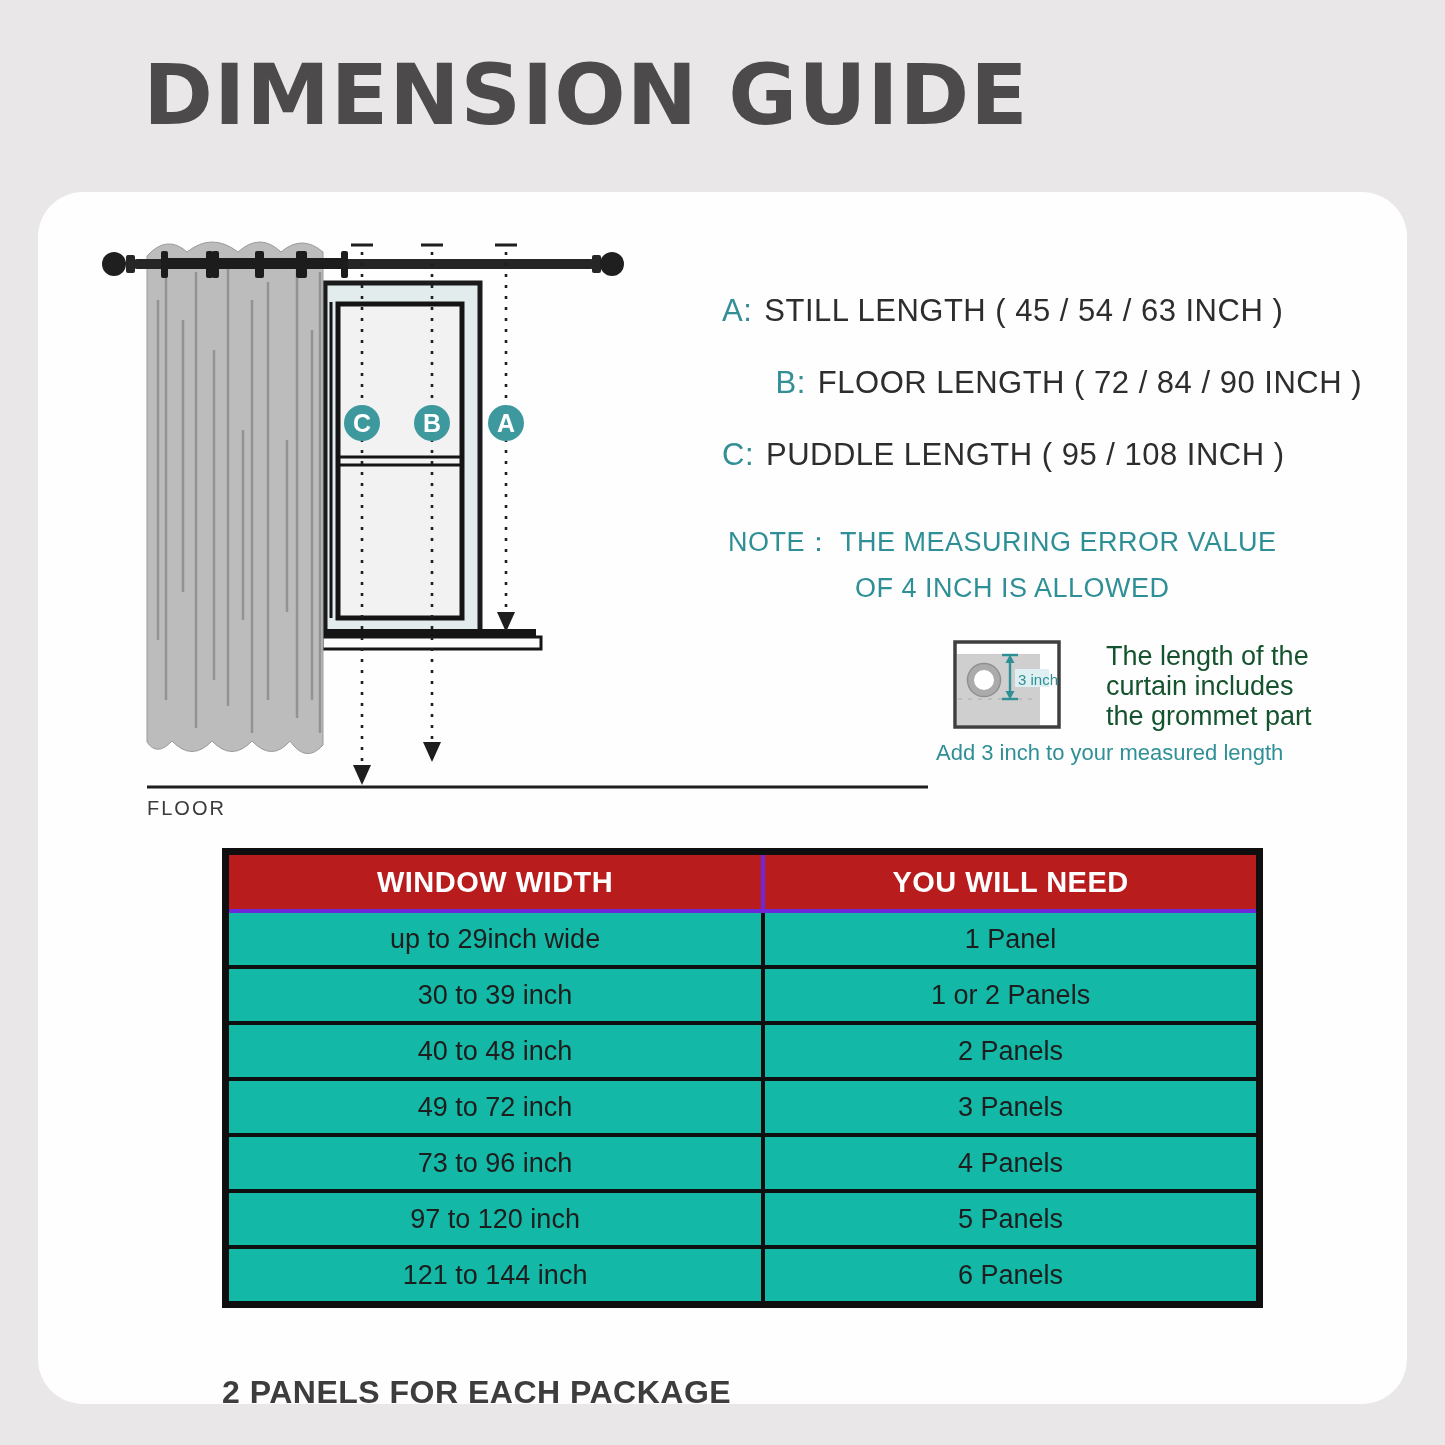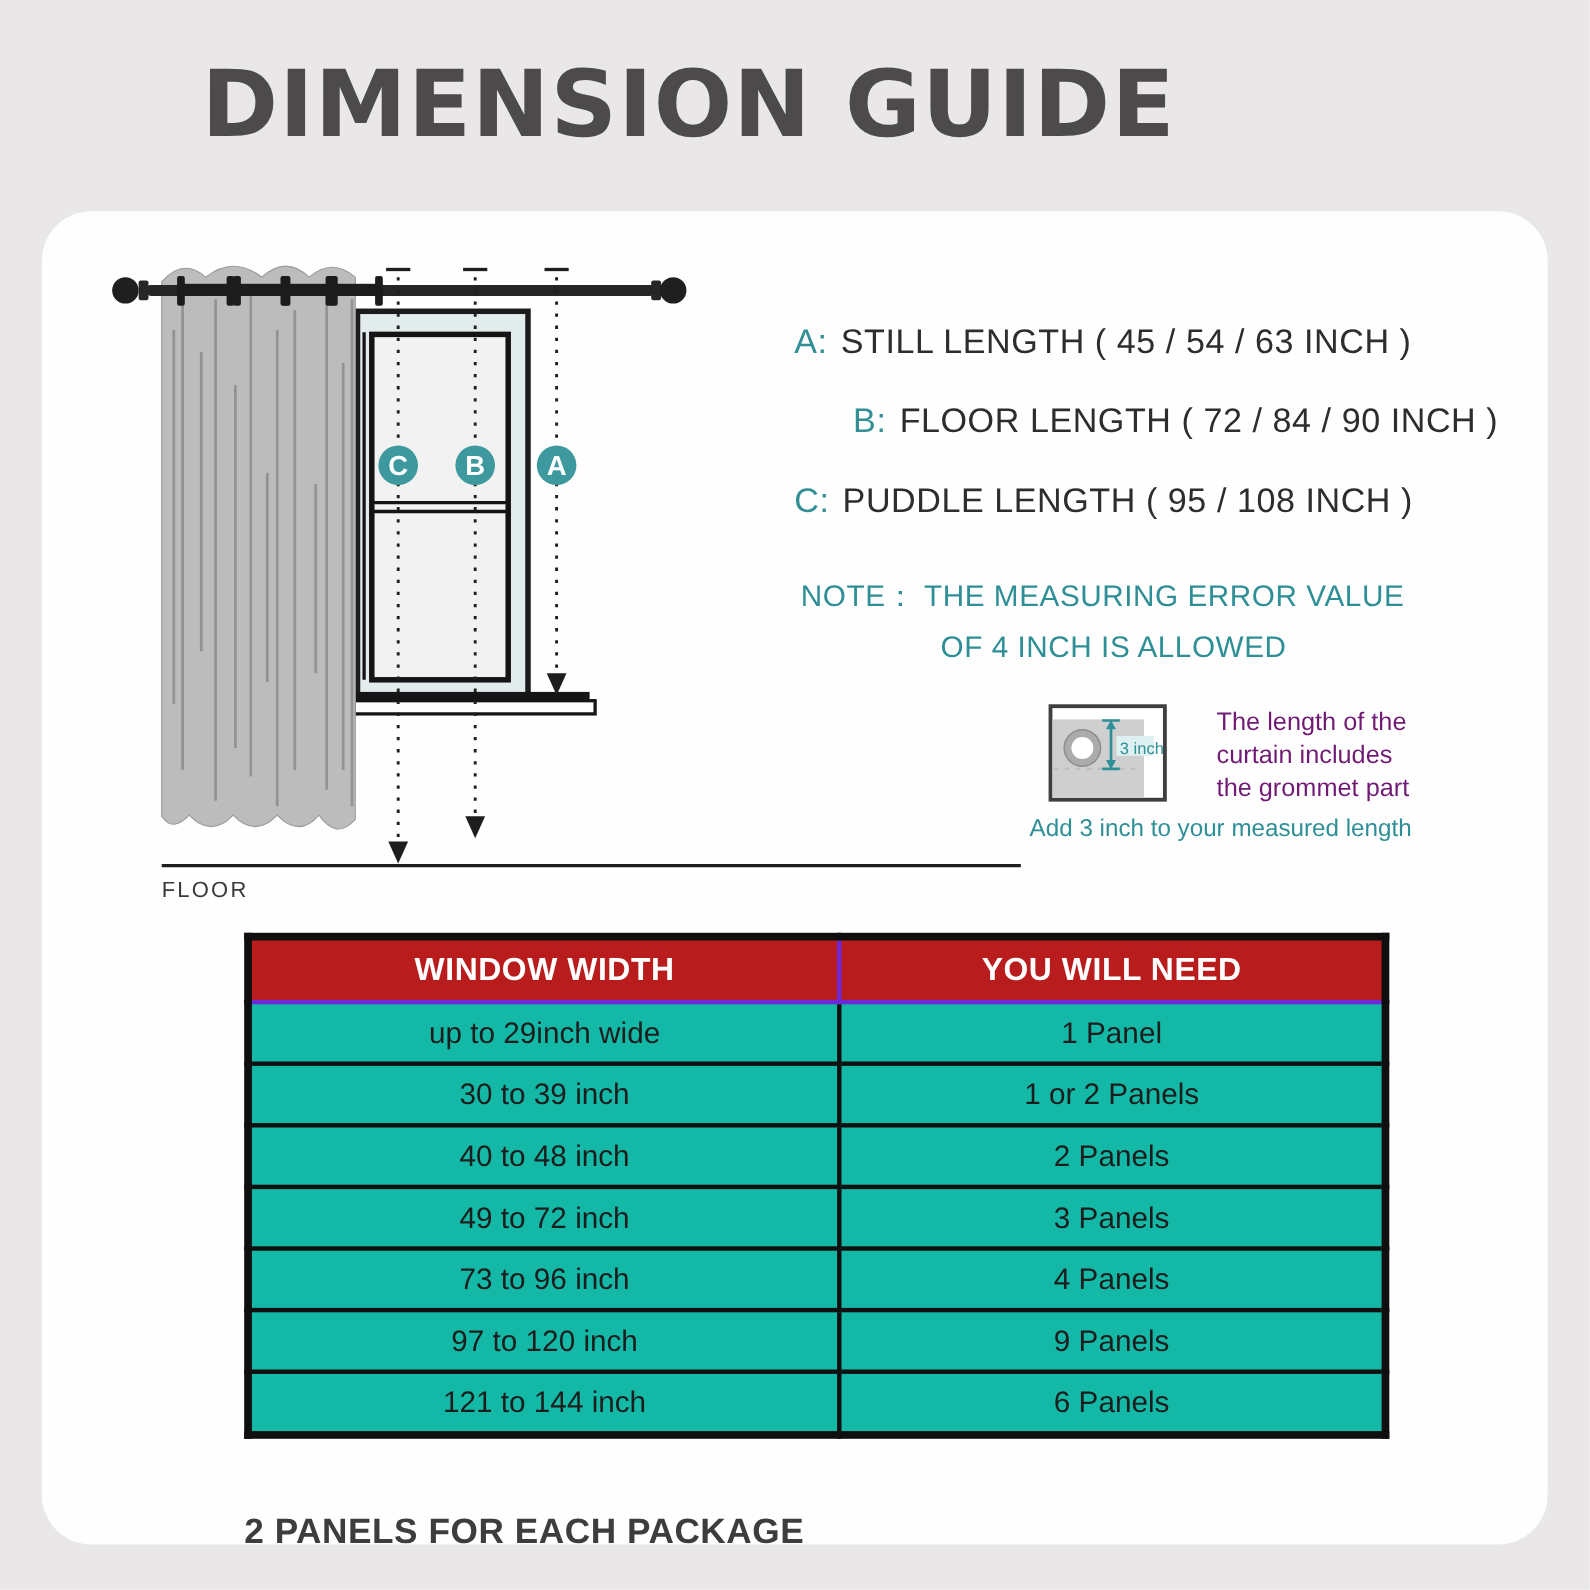--- a/index.html
+++ b/index.html
@@ -2,33 +2,33 @@
 <html><head>
 <meta charset="utf-8">
 <style>
   html,body{margin:0;padding:0;}
   body{font-family:"Liberation Sans", sans-serif; background:#e9e7e8;}
   .page{position:relative; width:1445px; height:1445px; background:#e9e7e8; overflow:hidden;}
   .abs{position:absolute;}
 
   .title{left:0; top:46px; width:1172px; text-align:center;
          font-family:"DejaVu Sans", sans-serif; font-weight:800; font-size:84px;
-         color:#4c4a4b; letter-spacing:1px;margin-left:40px;}
+         color:#4c4a4b; letter-spacing:1px;}
 
   .card{left:38px; top:192px; width:1369px; height:1212px; background:#fefefe; border-radius:45px;}
 
   
   .len-line{left:722px; width:640px; font-size:31px; color:#2d2d2d; letter-spacing:0.5px; white-space:nowrap;}
   .len-line .k{color:#338f96; margin-right:12px;}
   .len-a{top:293px;} .len-b{top:365px;text-align:right;} .len-c{top:437px;}
 
   .note{left:728px; top:519px; width:560px; font-size:27px; line-height:46px; color:#2f8f96; letter-spacing:0.5px;}
   .note .l2{padding-left:127px;}
 
-  .grommet-desc{left:1106px; top:641px; width:220px; font-size:23px; line-height:30px; color:#701a75;}
+  .grommet-desc{left:1106px; top:641px; width:220px; font-size:27px; line-height:30px; color:#14532d;}
   .grommet-tip{left:936px; top:740px; width:400px; font-size:22px; color:#2f8f96; white-space:nowrap;}
 
   
   .panel-table{left:222px; top:848px; width:1041px; border-collapse:collapse; table-layout:fixed;
                border:7px solid #0f0f0f; font-size:27px; color:#1d1d1d;}
   .panel-table col.c1{width:52%;} .panel-table col.c2{width:48%;}
   .panel-table th{background:#b91c1c; color:#ffffff; font-weight:bold; font-size:29px;
                   letter-spacing:0.5px; height:52px; border:4px solid #6d28d9;}
   .panel-table td{background:#14b8a6; text-align:center; height:50px; border:4px solid #0f0f0f;}
 
@@ -200,21 +200,21 @@
       <tr>
         <td>49 to 72 inch</td>
         <td>3 Panels</td>
       </tr>
       <tr>
         <td>73 to 96 inch</td>
         <td>4 Panels</td>
       </tr>
       <tr>
         <td>97 to 120 inch</td>
-        <td>9 Panels</td>
+        <td>5 Panels</td>
       </tr>
       <tr>
         <td>121 to 144 inch</td>
         <td>6 Panels</td>
       </tr>
     </tbody>
   </table>
 
   <div class="abs footer-line">2 PANELS FOR EACH PACKAGE</div>
 

